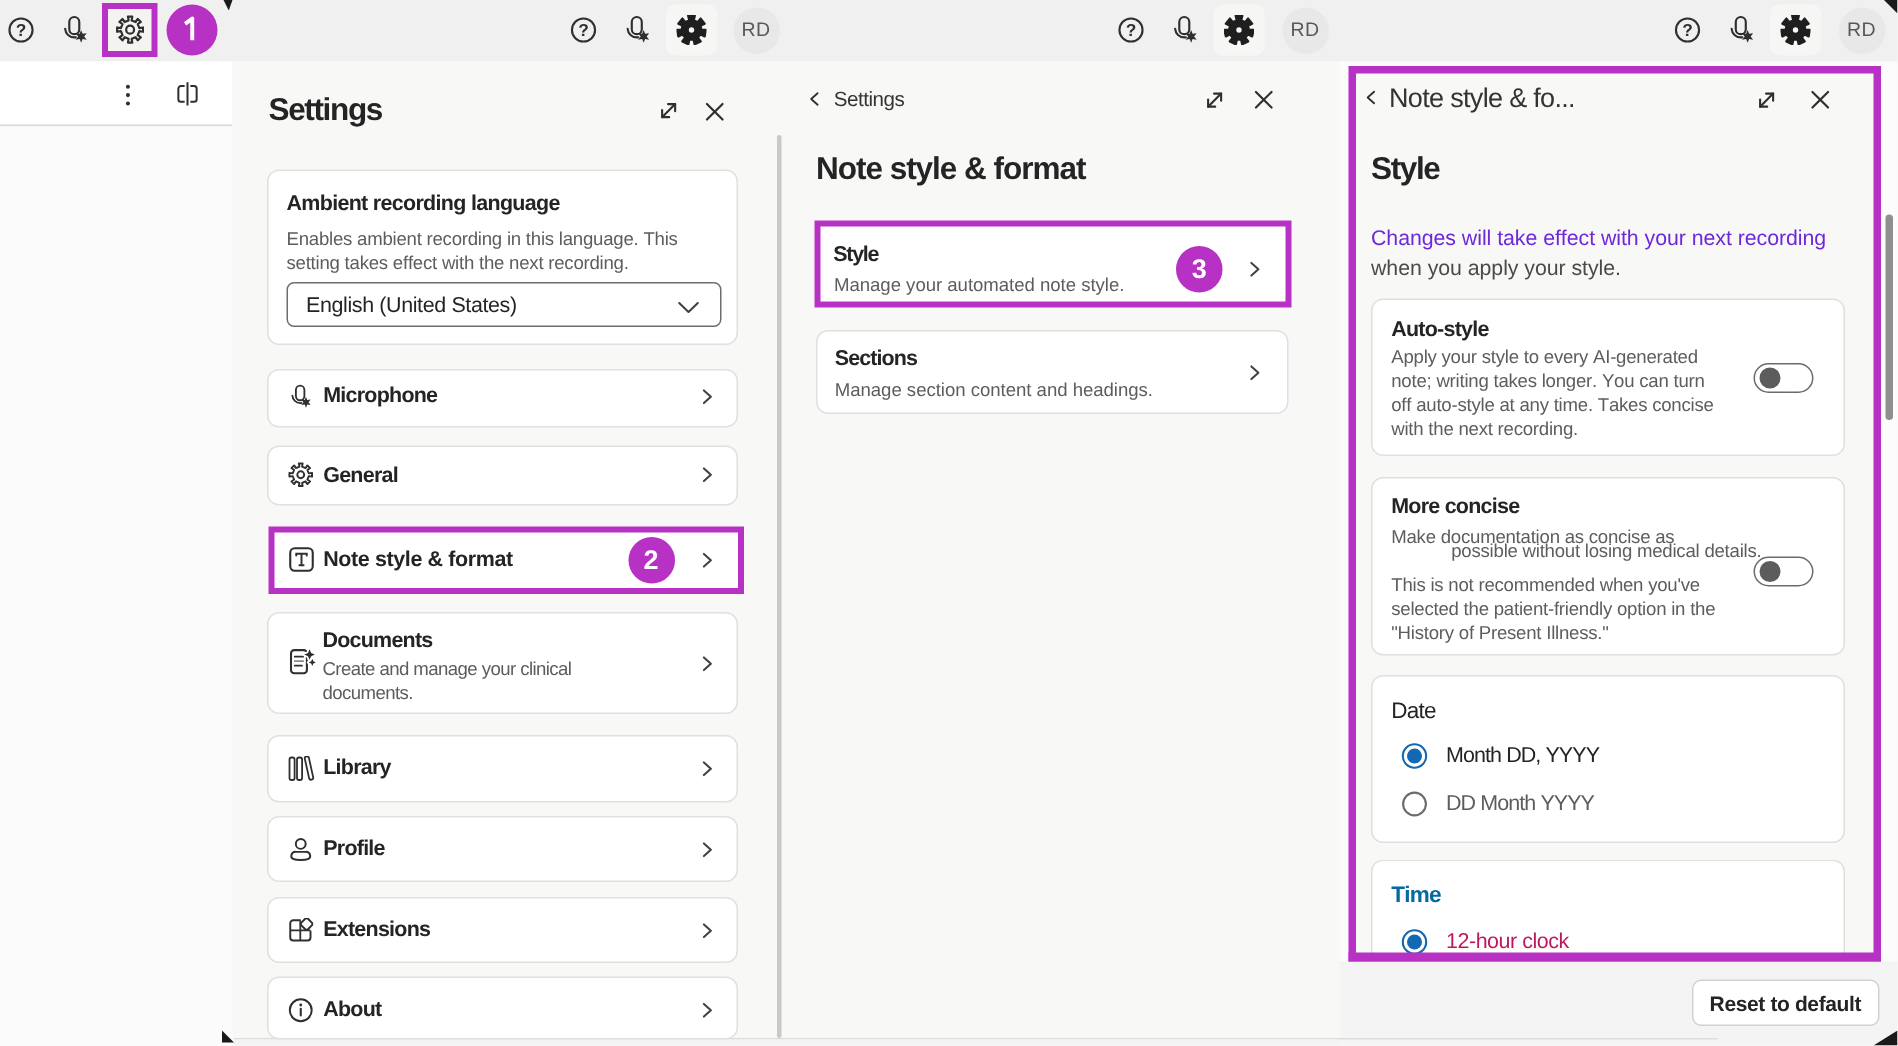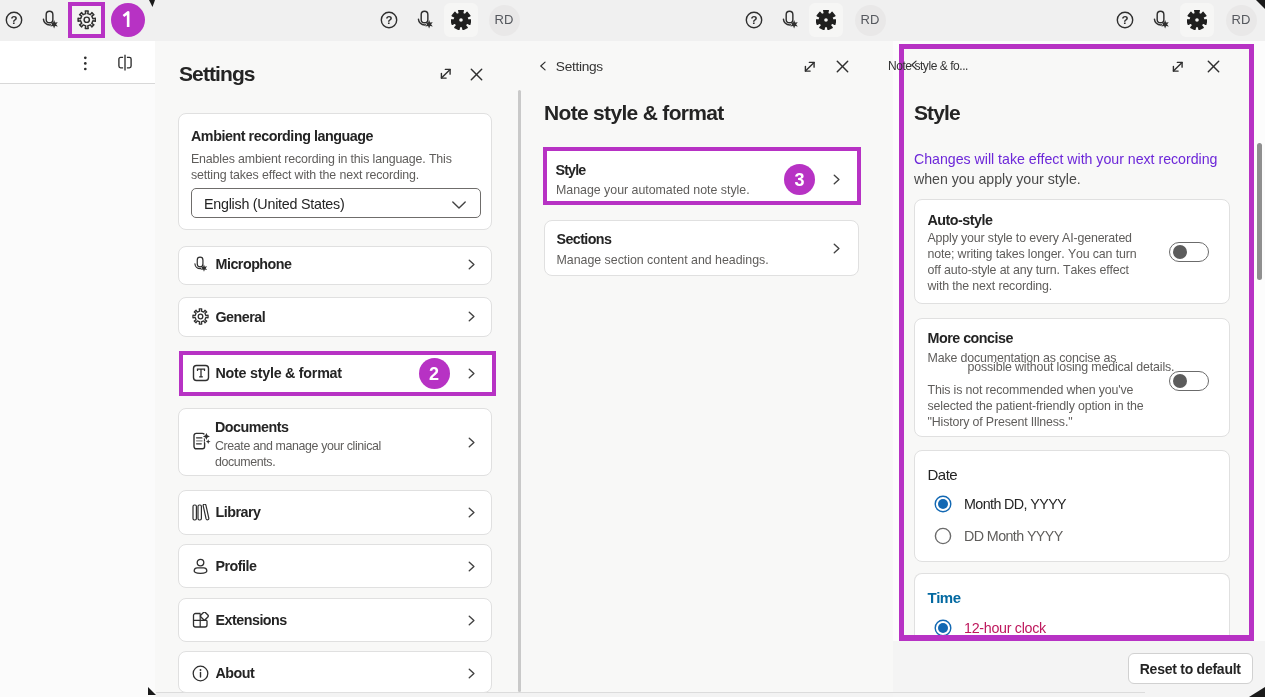--- a/index.html
+++ b/index.html
@@ -257,42 +257,42 @@
 <div class="card" style="left:543.5px;top:219.5px;width:315.5px;height:56.5px;"></div>
 <div class="abs lbl" style="left:556.5px;top:239.3px;transform:translateY(-50%);white-space:nowrap;letter-spacing:-0.6px;">Sections</div>
 <div class="abs desc" style="left:556.5px;top:259.5px;transform:translateY(-50%);white-space:nowrap;letter-spacing:-0.02px;">Manage section content and headings.</div>
 <svg class="abs" style="left:830.0px;top:242.0px" width="13" height="13" viewBox="0 0 14 14">
     <path d="M4.6 2.5 L9.6 7 L4.6 11.5" fill="none" stroke="#424242" stroke-width="1.5" stroke-linecap="round" stroke-linejoin="round"></path>
   </svg>
 <div class="abs" style="left:899px;top:44px;width:355px;height:597px;border:5px solid #b732c4;background:#f8f8f7;"></div>
 <svg class="abs" style="left:907.6px;top:59.400000000000006px" width="12" height="12" viewBox="0 0 14 14">
     <path d="M9.4 2.5 L4.4 7 L9.4 11.5" fill="none" stroke="#2f2f2f" stroke-width="1.4" stroke-linecap="round" stroke-linejoin="round"></path>
   </svg>
-<div class="abs hdr" style="left:888px;top:66px;transform:translateY(-50%);white-space:nowrap;font-size:12px;letter-spacing:-0.45px;">Note style &amp; fo...</div>
+<div class="abs hdr" style="left:926px;top:66px;transform:translateY(-50%);white-space:nowrap;font-size:18px;letter-spacing:-0.45px;">Note style &amp; fo...</div>
 <svg class="abs" style="left:1171.25px;top:59.75px" width="13.5" height="13.5" viewBox="0 0 14 14">
     <g fill="none" stroke="#2f2f2f" stroke-width="1.45" stroke-linecap="round" stroke-linejoin="round">
       <path d="M2.5 11.5 L11.5 2.5"></path>
       <path d="M6.6 2.5 L11.5 2.5 L11.5 7.4"></path>
       <path d="M2.5 6.6 L2.5 11.5 L7.4 11.5"></path>
     </g>
   </svg>
 <svg class="abs" style="left:1206.5px;top:60.0px" width="13" height="13" viewBox="0 0 13 13">
     <g stroke="#2f2f2f" stroke-width="1.45" stroke-linecap="round">
       <path d="M1.3 1.3 L11.7 11.7"></path>
       <path d="M11.7 1.3 L1.3 11.7"></path>
     </g>
   </svg>
 <div class="abs " style="left:914px;top:112.5px;transform:translateY(-50%);white-space:nowrap;font-size:21px;font-weight:700;color:#242424;letter-spacing:-0.9px;">Style</div>
 <div class="abs " style="left:914px;top:158.5px;transform:translateY(-50%);white-space:nowrap;font-size:14.2px;color:#6d28d9;letter-spacing:-0.02px;">Changes will take effect with your next recording</div>
 <div class="abs " style="left:914px;top:178.5px;transform:translateY(-50%);white-space:nowrap;font-size:14.2px;color:#4a4a4a;letter-spacing:-0.02px;">when you apply your style.</div>
 <div class="card" style="left:914px;top:199px;width:316px;height:105px;"></div>
 <div class="abs lbl" style="left:927.5px;top:220px;transform:translateY(-50%);white-space:nowrap;">Auto-style</div>
 <div class="abs desc" style="left:927.5px;top:238.2px;transform:translateY(-50%);white-space:nowrap;">Apply your style to every AI-generated</div>
 <div class="abs desc" style="left:927.5px;top:254.2px;transform:translateY(-50%);white-space:nowrap;">note; writing takes longer. You can turn</div>
-<div class="abs desc" style="left:927.5px;top:270.2px;transform:translateY(-50%);white-space:nowrap;">off auto-style at any turn. Takes effect</div>
+<div class="abs desc" style="left:927.5px;top:270.2px;transform:translateY(-50%);white-space:nowrap;">off auto-style at any time. Takes concise</div>
 <div class="abs desc" style="left:927.5px;top:286.2px;transform:translateY(-50%);white-space:nowrap;">with the next recording.</div>
 <div class="abs" style="left:1169px;top:242px;width:40px;height:20px;border:1px solid #6b6b6b;border-radius:10px;background:#fff;"></div>
 <div class="abs" style="left:1173px;top:245px;width:14px;height:14px;border-radius:50%;background:#5c5c5c;"></div>
 <div class="card" style="left:914px;top:317.5px;width:316px;height:119px;"></div>
 <div class="abs lbl" style="left:927.5px;top:338px;transform:translateY(-50%);white-space:nowrap;">More concise</div>
 <div class="abs desc" style="left:927.5px;top:357.5px;transform:translateY(-50%);white-space:nowrap;">Make documentation as concise as</div>
 <div class="abs desc" style="left:927.5px;top:367px;transform:translateY(-50%);white-space:nowrap;margin-left:40px;">possible without losing medical details.</div>
 <div class="abs desc" style="left:927.5px;top:389.5px;transform:translateY(-50%);white-space:nowrap;">This is not recommended when you've</div>
 <div class="abs desc" style="left:927.5px;top:405.5px;transform:translateY(-50%);white-space:nowrap;">selected the patient-friendly option in the</div>
 <div class="abs desc" style="left:927.5px;top:421.5px;transform:translateY(-50%);white-space:nowrap;">"History of Present Illness."</div>

